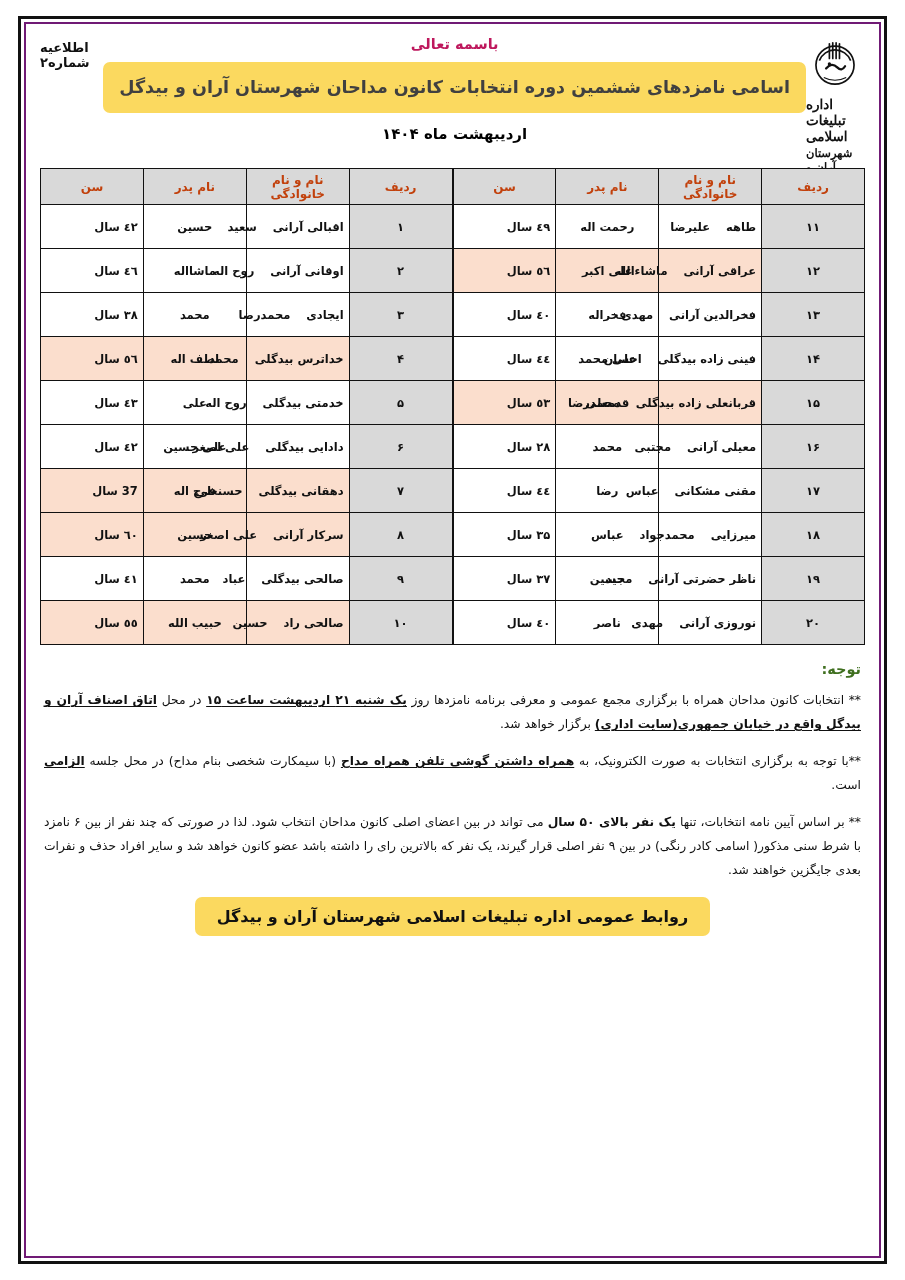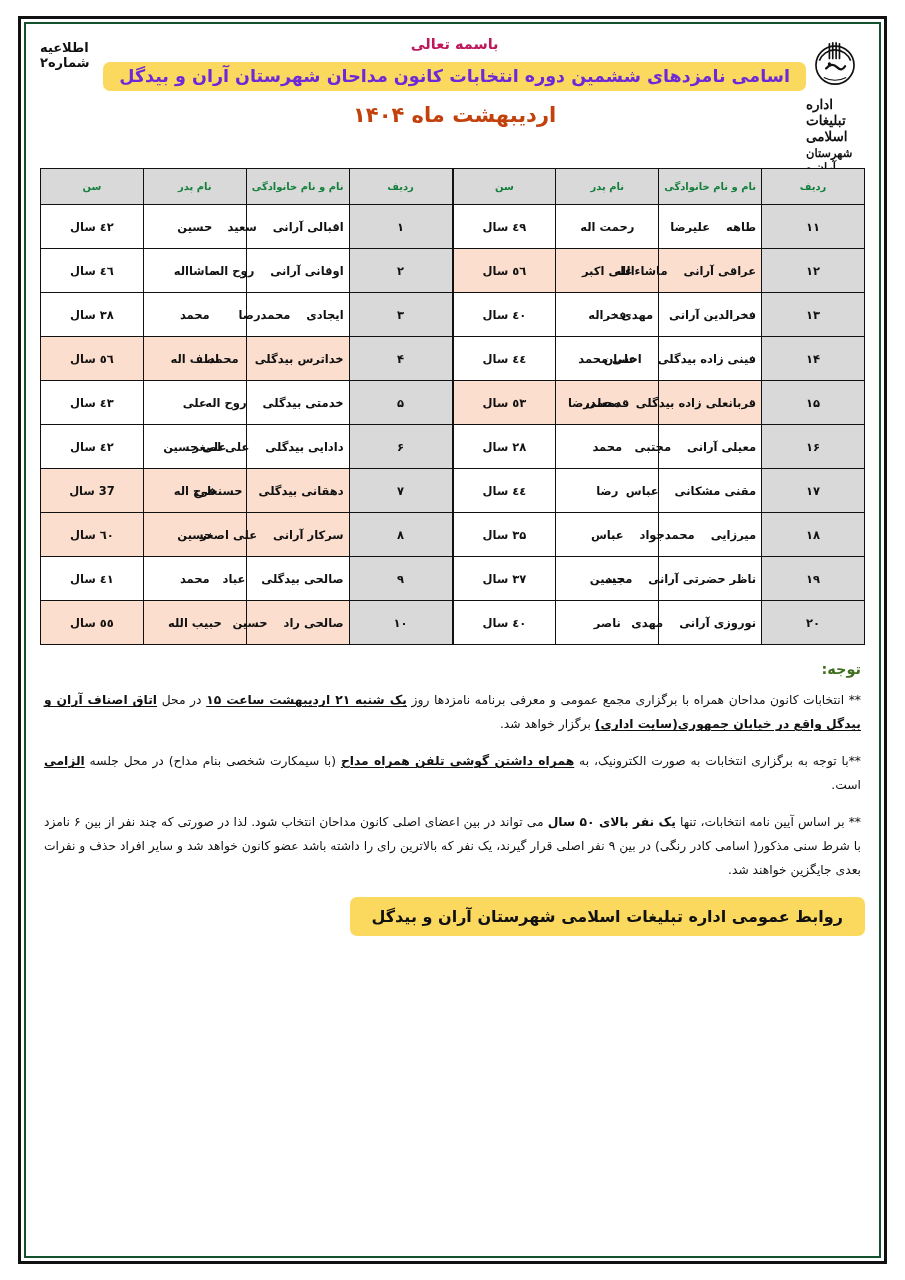--- a/index.html
+++ b/index.html
@@ -29,21 +29,21 @@
     position: relative;
     width: 100%;
     height: 100%;
     border: 3px solid #111;
     padding: 3px;
     background: #fff;
   }
   .frame-inner {
     width: 100%;
     height: 100%;
-    border: 2px solid #14532d;
+    border: 2px solid #701a75;
     background: #fff;
     padding: 10px 14px 8px 14px;
     overflow: hidden;
   }
 
   
   .header {
     display: flex;
     flex-direction: row-reverse;
     align-items: flex-start;
@@ -68,33 +68,33 @@
   }
   .basmala {
     color: #be185d;
     font-size: 14.5px;
     font-weight: 700;
     margin-bottom: 10px;
   }
   .title-banner {
     display: inline-block;
     background: #fbd95f;
-    color: #6d28d9;
+    color: #404040;
     font-size: 17.5px;
     font-weight: 700;
-    padding: 4px 16px;
+    padding: 15px 16px;
     border-radius: 7px;
     line-height: 1.2;
     white-space: nowrap;
   }
   .sub-date {
     margin-top: 12px;
-    font-size: 21px;
-    font-weight: 700;
-    color: #c2410c;
+    font-size: 15px;
+    font-weight: 700;
+    color: #000000;
   }
   .header-left {
     width: 168px;
     text-align: left;
     padding-top: 2px;
   }
   .logo-mark {
     width: 58px;
     height: 56px;
     margin: 0 auto 4px auto;
@@ -132,23 +132,23 @@
     border: 1px solid #111;
     height: 44px;
     font-size: 11.5px;
     color: #111;
     padding: 2px 5px;
     vertical-align: middle;
     background: #fff;
   }
   table.cand th {
     background: #d9d9d9;
-    color: #15803d;
-    font-weight: 700;
-    font-size: 10px;
+    color: #c2410c;
+    font-weight: 700;
+    font-size: 12px;
     height: 36px;
     text-align: center;
   }
   td.c-idx {
     background: #d9d9d9 !important;
     color: #a0431c;
     font-weight: 700;
     font-size: 14px;
     text-align: center;
     width: 38px;
@@ -161,21 +161,21 @@
   }
   td.c-name .fam { display:inline-block; }
   td.c-name .giv { display:inline-block; margin-right: 16px; font-weight:700; }
   td.c-father {
     text-align: center;
     font-weight: 700;
     font-size: 11.5px;
     width: 74px;
   }
   td.c-age {
-    text-align: center;
+    text-align: right;
     font-weight: 700;
     font-size: 11.5px;
     width: 66px;
   }
   tr.hl td:not(.c-idx) { background: #fbdecd !important; }
 
   
   .notes {
     margin-top: 16px;
     direction: rtl;
@@ -195,20 +195,21 @@
     margin-bottom: 13px;
     text-align: justify;
     text-align-last: right;
   }
   .note b { font-weight: 700; }
   .note .bu { font-weight: 700; text-decoration: underline; text-underline-offset: 2px; }
 
   
   .footer {
     margin-top: 14px;
+    text-align: center;
   }
   .footer-banner {
     display: inline-block;
     background: #fbd95f;
     color: #111;
     font-size: 16px;
     font-weight: 700;
     padding: 10px 22px;
     border-radius: 7px;
     white-space: nowrap;

